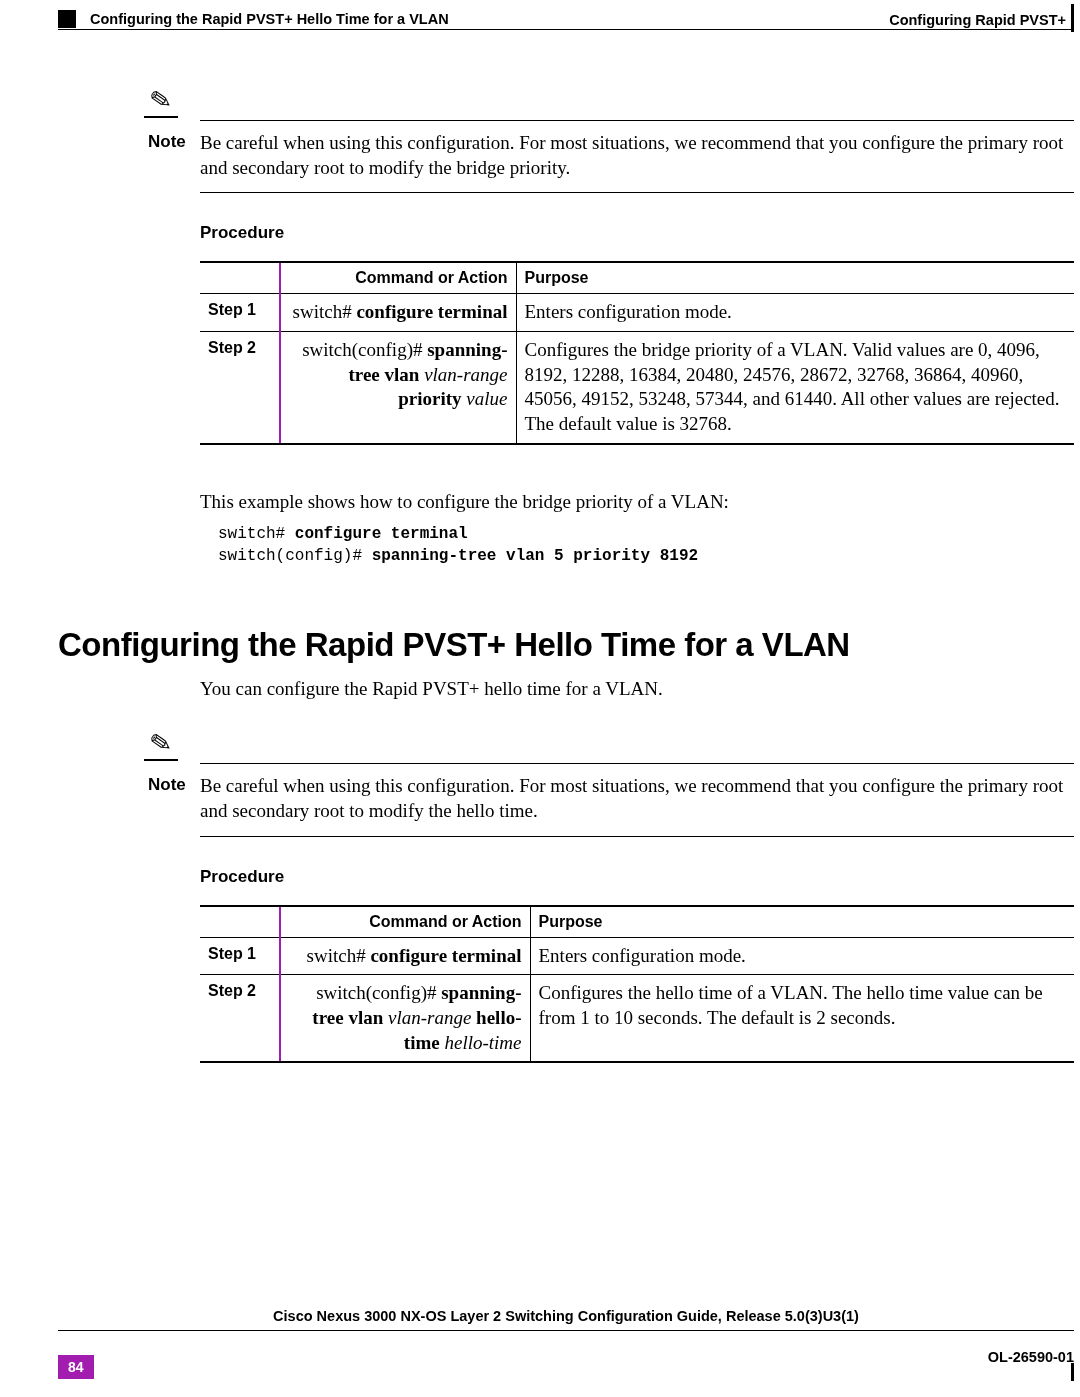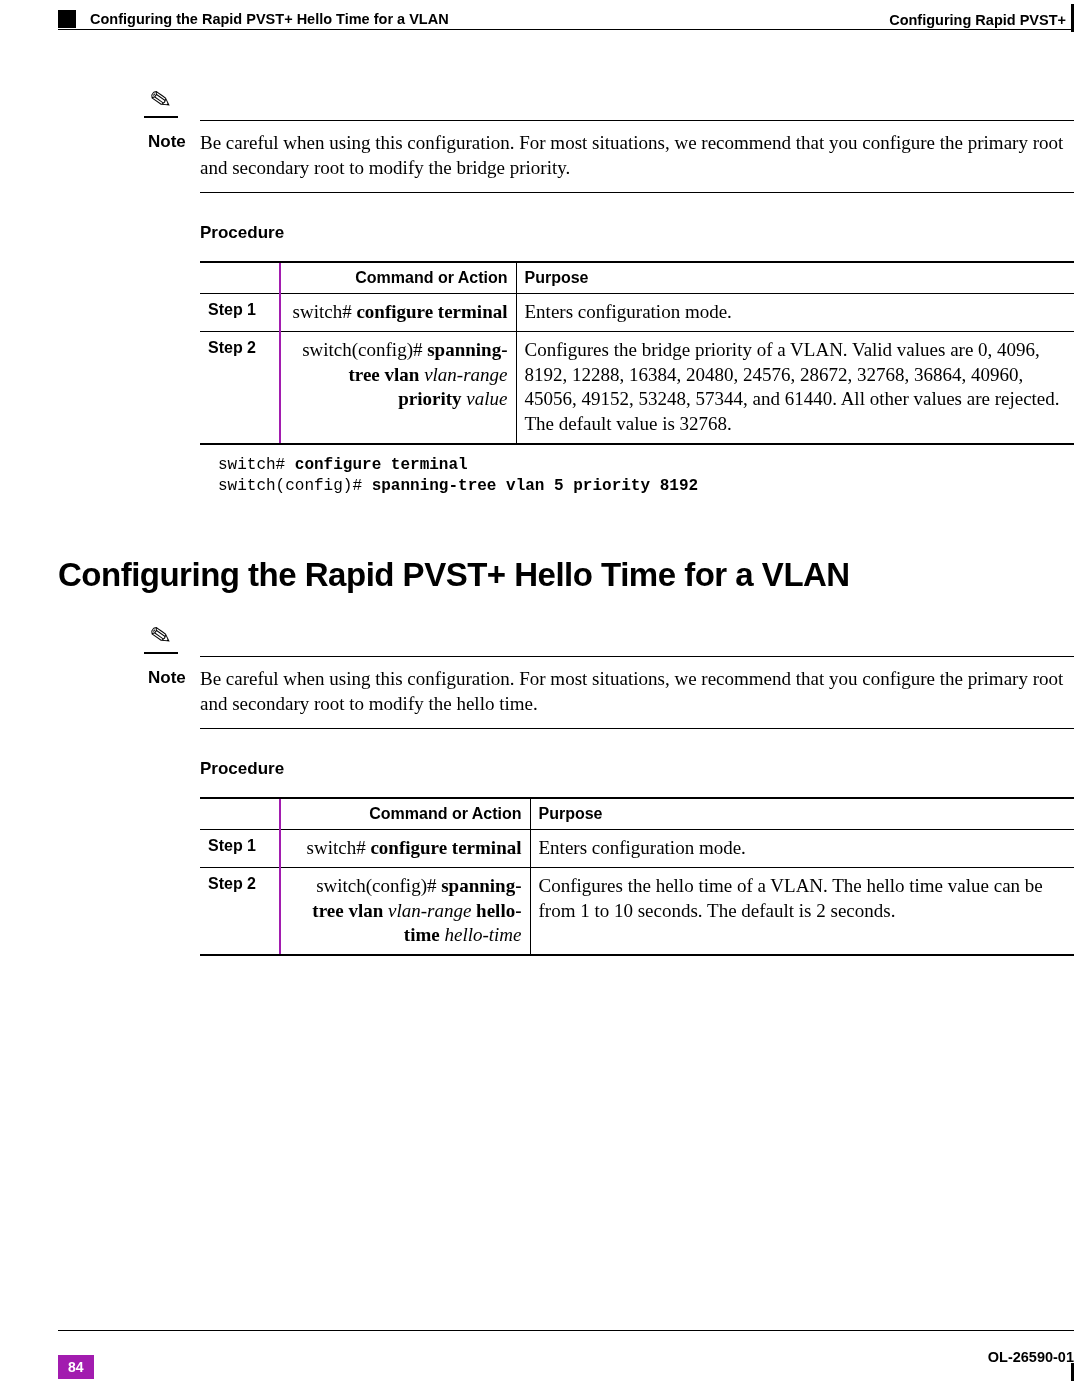--- a/index.html
+++ b/index.html
@@ -266,24 +266,26 @@
             <span>switch(config)# </span><span class="cmd-b">spanning-tree vlan</span>
             <span class="cmd-i">vlan-range</span>
             <span class="cmd-b">priority</span>
             <span class="cmd-i">value</span>
           </td>
           <td>Configures the bridge priority of a VLAN. Valid values are 0, 4096, 8192, 12288, 16384, 20480, 24576, 28672, 32768, 36864, 40960, 45056, 49152, 53248, 57344, and 61440. All other values are rejected. The default value is 32768.</td>
         </tr>
       </tbody>
     </table>
 
+    <p class="example-intro">This example shows how to configure the bridge priority of a VLAN:</p>
     <pre class="code"><span>switch# </span><span class="b">configure terminal</span>
 <span>switch(config)# </span><span class="b">spanning-tree vlan 5 priority 8192</span></pre>
 
     <h2 class="section-title">Configuring the Rapid PVST+ Hello Time for a VLAN</h2>
+    <p class="section-intro">You can configure the Rapid PVST+ hello time for a VLAN.</p>
 
     <div class="note-block second-note">
       <div class="note-icon-wrap">
         <span class="note-icon">✎</span>
         <div class="note-icon-underline"></div>
       </div>
       <div class="note-body">
         <span class="note-label">Note</span>
         <span>Be careful when using this configuration. For most situations, we recommend that you configure the primary root and secondary root to modify the hello time.</span>
       </div>
@@ -318,19 +320,20 @@
           <td>Configures the hello time of a VLAN. The hello time value can be from 1 to 10 seconds. The default is 2 seconds.</td>
         </tr>
       </tbody>
     </table>
 
 
   </div>
 </div>
 
 <div class="footer">
+  <div class="footer-title">Cisco Nexus 3000 NX-OS Layer 2 Switching Configuration Guide, Release 5.0(3)U3(1)</div>
   <div class="footer-rule"></div>
   <div class="footer-row">
     <span class="page-num-box">84</span>
     <span>OL-26590-01</span>
   </div>
   <div class="footer-accent"></div>
 </div>
 
 </body></html>

